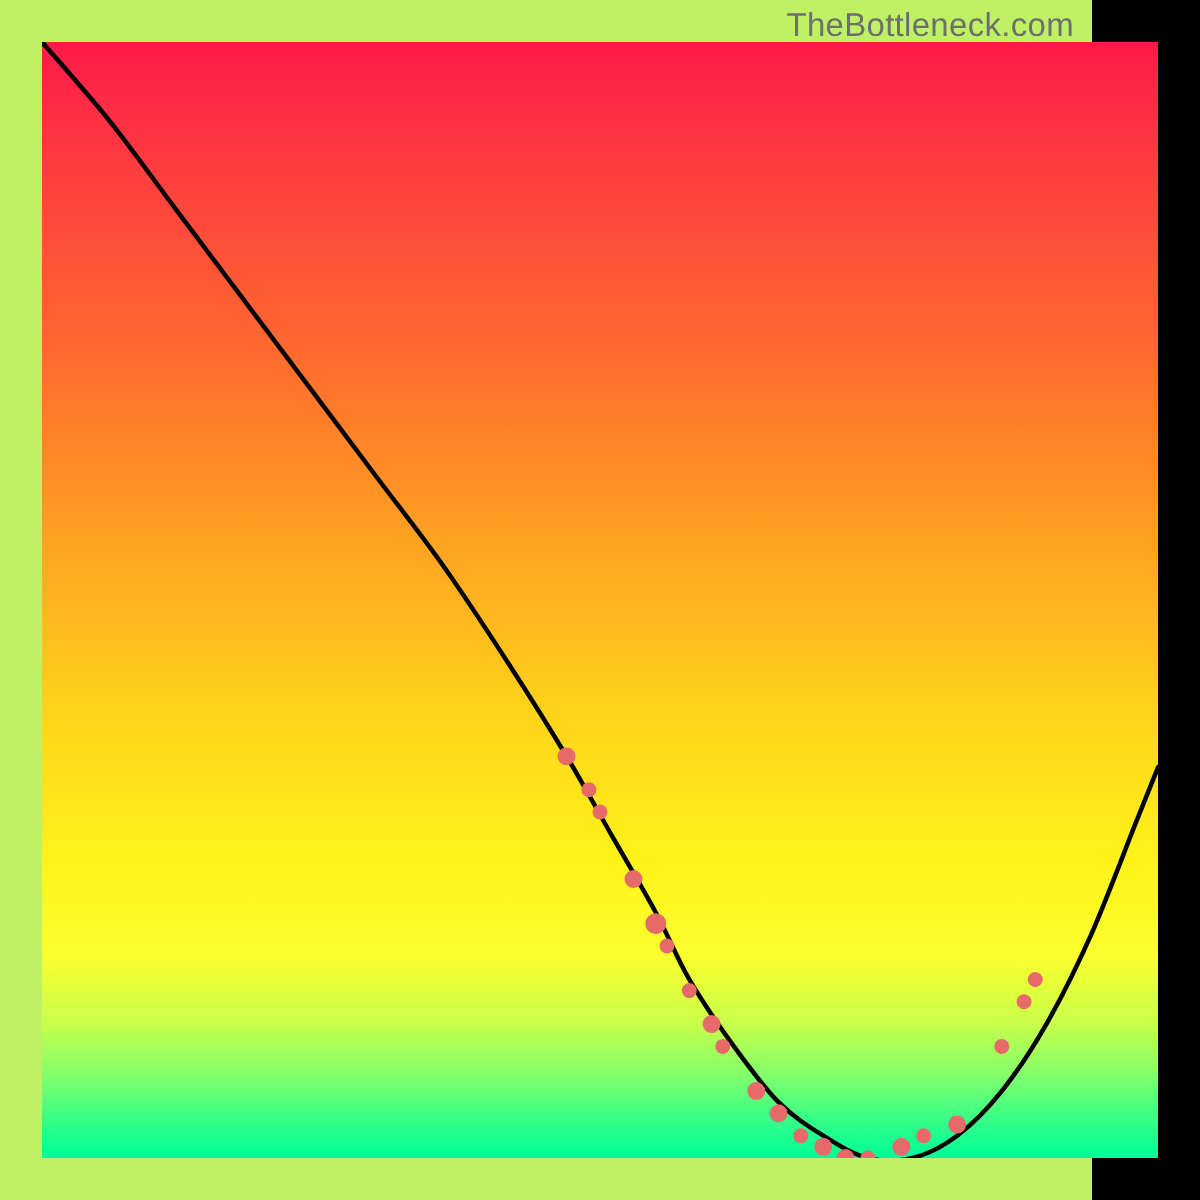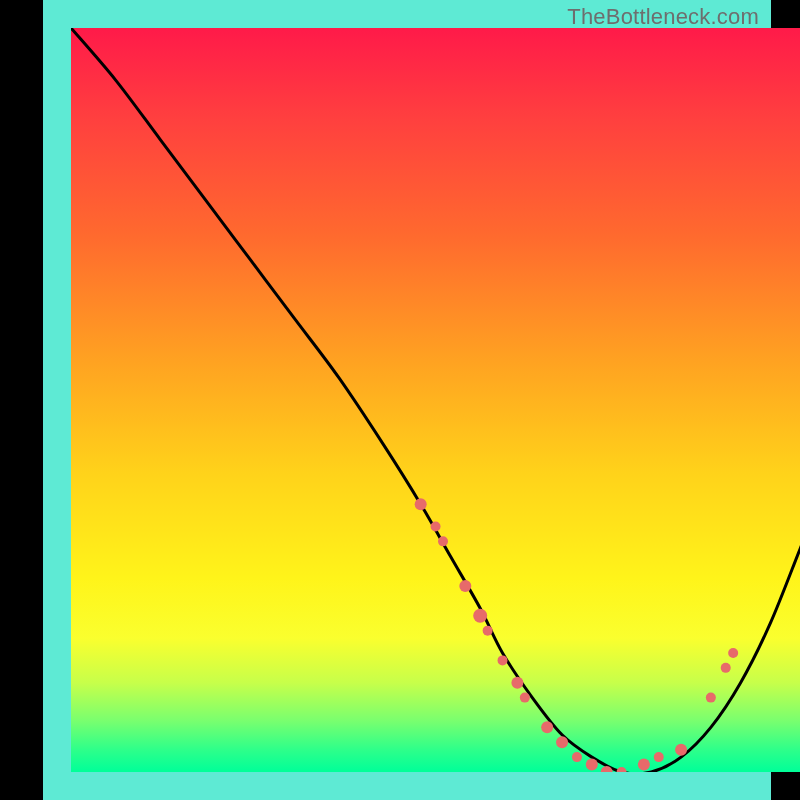--- a/index.html
+++ b/index.html
@@ -1,22 +1,21 @@
 <!DOCTYPE html>
 <html><head>
 <meta charset="utf-8">
 <style>
   * { margin: 0; padding: 0; box-sizing: border-box; }
   html, body { width: 800px; height: 800px; background: #000; overflow: hidden; }
   .container {
     position: relative;
     width: 728px;
     height: 800px;
-    background: #5eead4;
-    margin-left: 43px;
+    background: #bef264;
   }
   .watermark {
     position: absolute;
     top: 4px;
     right: 12px;
     color: #6e6e6e;
     font-family: Arial, Helvetica, sans-serif;
     font-size: 22px;
     letter-spacing: 0.2px;
     user-select: none;

